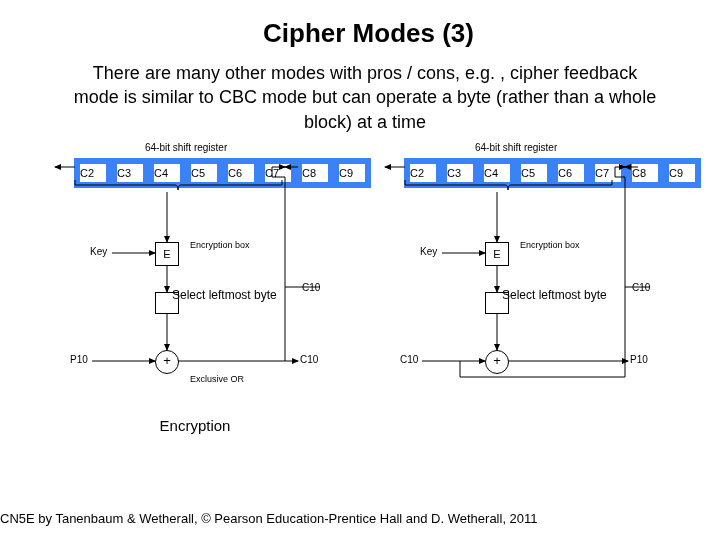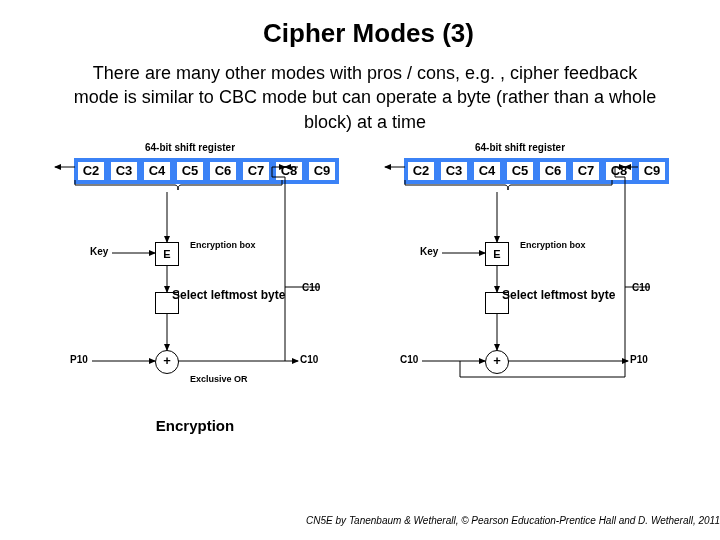--- a/index.html
+++ b/index.html
@@ -22,21 +22,20 @@
     font-size: 18px;
     line-height: 1.35;
     margin: 0 60px 8px 70px;
     text-align: center;
   }
   .diagrams {
     display: flex;
     justify-content: space-between;
     margin: 0 40px;
     gap: 8px;
-    font-weight: bold;
   }
   .dgm {
     position: relative;
     width: 310px;
     height: 280px;
     font-size: 10px;
     font-family: Arial, sans-serif;
   }
   .shift-label {
     position: absolute;
@@ -44,26 +43,26 @@
     left: 105px;
     font-size: 10px;
   }
   .shift-row {
     position: absolute;
     top: 16px;
     left: 35px;
     display: flex;
   }
   .cell {
-    border: 4px solid #3b82f6;
+    border: 6px solid #3b82f6;
     width: 26px;
     height: 18px;
-    text-align: center;
+    text-align: left;
     line-height: 18px;
-    font-size: 13px;
+    font-size: 11px;
     margin-left: -1px;
     background: #fff;
   }
   .brace {
     position: absolute;
     top: 38px;
     left: 35px;
     width: 207px;
     height: 10px;
   }
@@ -99,23 +98,22 @@
     position: absolute;
     bottom: -12px;
     width: 100%;
     text-align: center;
     font-size: 15px;
   }
   .footer {
     position: absolute;
     bottom: 14px;
     width: 100%;
-    text-align: right;
-    font-size: 10px;
-    font-style: italic;
+    text-align: left;
+    font-size: 13px;
     color: #000;
   }
   svg { position: absolute; overflow: visible; }
   .arrow { stroke: #000; stroke-width: 1; fill: none; marker-end: url(#ah); }
   .line  { stroke: #000; stroke-width: 1; fill: none; }
 </style>
 </head>
 <body>
 
 <svg width="0" height="0">

